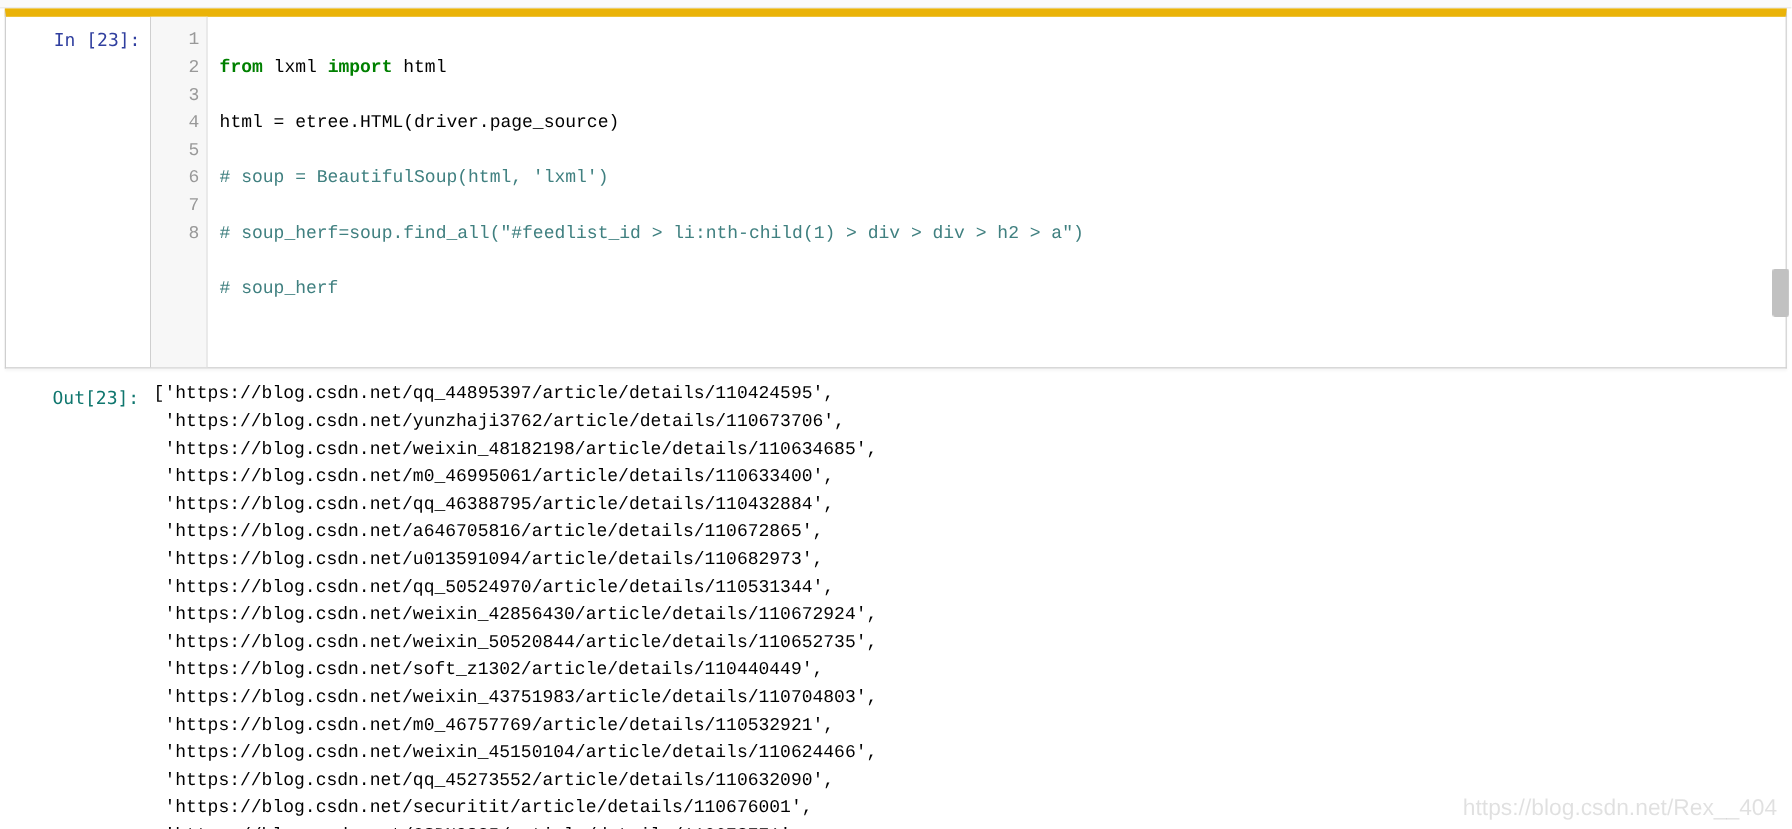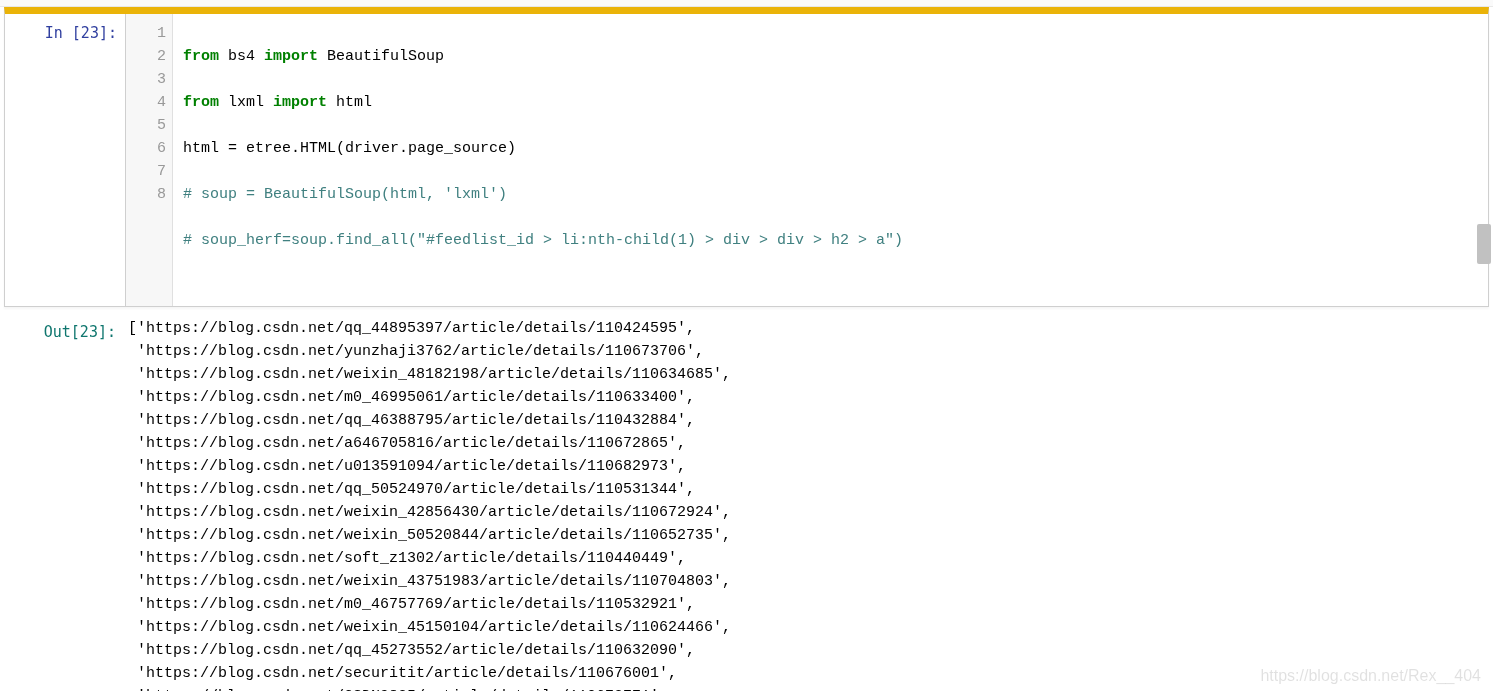--- a/index.html
+++ b/index.html
@@ -15,21 +15,21 @@
   .gutter{flex:0 0 40px;background:#f7f7f7;border-right:1px solid #e0e0e0;padding:8px 6px 8px 0;text-align:right;color:#999;line-height:23px;}
   .code{flex:1;padding:8px 8px 8px 10px;line-height:23px;white-space:pre;overflow:hidden;}
   .kw{color:#008000;font-weight:bold;}
   .nm{color:#000;}
   .str{color:#BA2121;}
   .cm{color:#408080;}
   .out-cell{display:flex;align-items:flex-start;margin:0 4px;padding-top:6px;}
   .out-body{flex:1;padding:4px 8px 8px 4px;line-height:23px;white-space:pre;font-family:"Consolas","Courier New",monospace;color:#000;}
   .scroll-track{position:fixed;right:2px;top:224px;width:14px;height:420px;}
   .scroll-thumb{width:14px;height:40px;background:#c1c1c1;border-radius:2px;}
-  .watermark{position:fixed;right:12px;bottom:6px;color:rgba(0,0,0,.12);font-family:sans-serif;font-size:16px;}
+  .watermark{position:fixed;right:12px;bottom:6px;color:rgba(0,0,0,.12);font-family:sans-serif;font-size:19px;}
 </style>
 </head>
 <body>
 
 <div class="notebook">
   <div class="topbar"></div>
 
   <div class="cell cell-input">
     <div class="prompt prompt-in">In  [23]:</div>
     <div class="code-area">
@@ -37,25 +37,25 @@
         <div>1</div>
         <div>2</div>
         <div>3</div>
         <div>4</div>
         <div>5</div>
         <div>6</div>
         <div>7</div>
         <div>8</div>
       </div>
       <div class="code">
-<div><span class="kw">from</span><span class="nm"> bs4 </span><span class="kw">import</span><span class="nm"> BeautifulSoup</span></div>
 <div><span class="kw">from</span><span class="nm"> lxml </span><span class="kw">import</span><span class="nm"> html</span></div>
 <div><span class="nm">html = etree.HTML(driver.page_source)</span></div>
 <div><span class="cm"># soup = BeautifulSoup(html, 'lxml')</span></div>
 <div><span class="cm"># soup_herf=soup.find_all("#feedlist_id &gt; li:nth-child(1) &gt; div &gt; div &gt; h2 &gt; a")</span></div>
+<div><span class="cm"># soup_herf</span></div>
       </div>
     </div>
   </div>
 
   <div class="out-cell">
     <div class="prompt prompt-out leftable">Out[23]:</div>
     <div class="out-body" id="out-body">['https://blog.csdn.net/qq_44895397/article/details/110424595',
  'https://blog.csdn.net/yunzhaji3762/article/details/110673706',
  'https://blog.csdn.net/weixin_48182198/article/details/110634685',
  'https://blog.csdn.net/m0_46995061/article/details/110633400',

